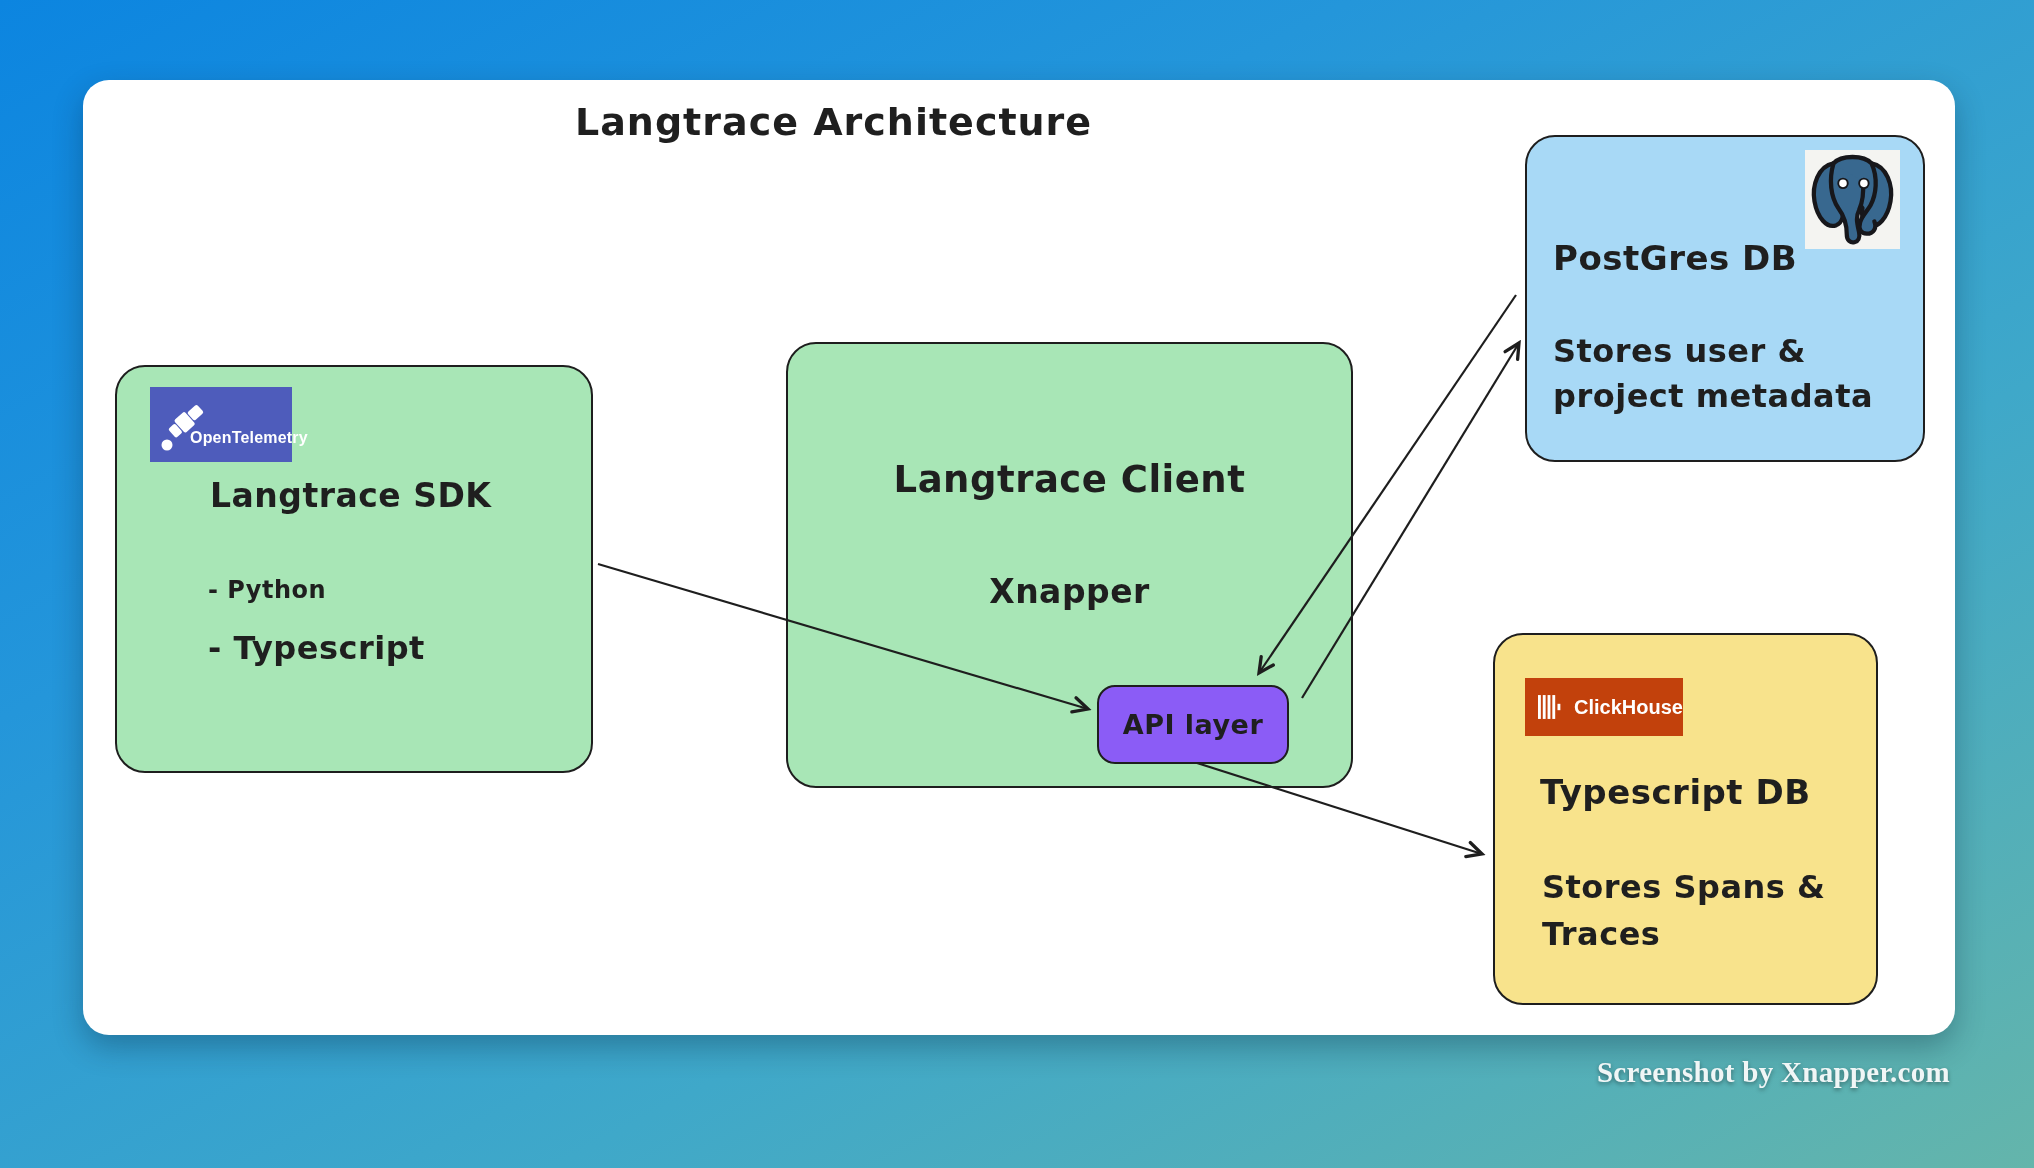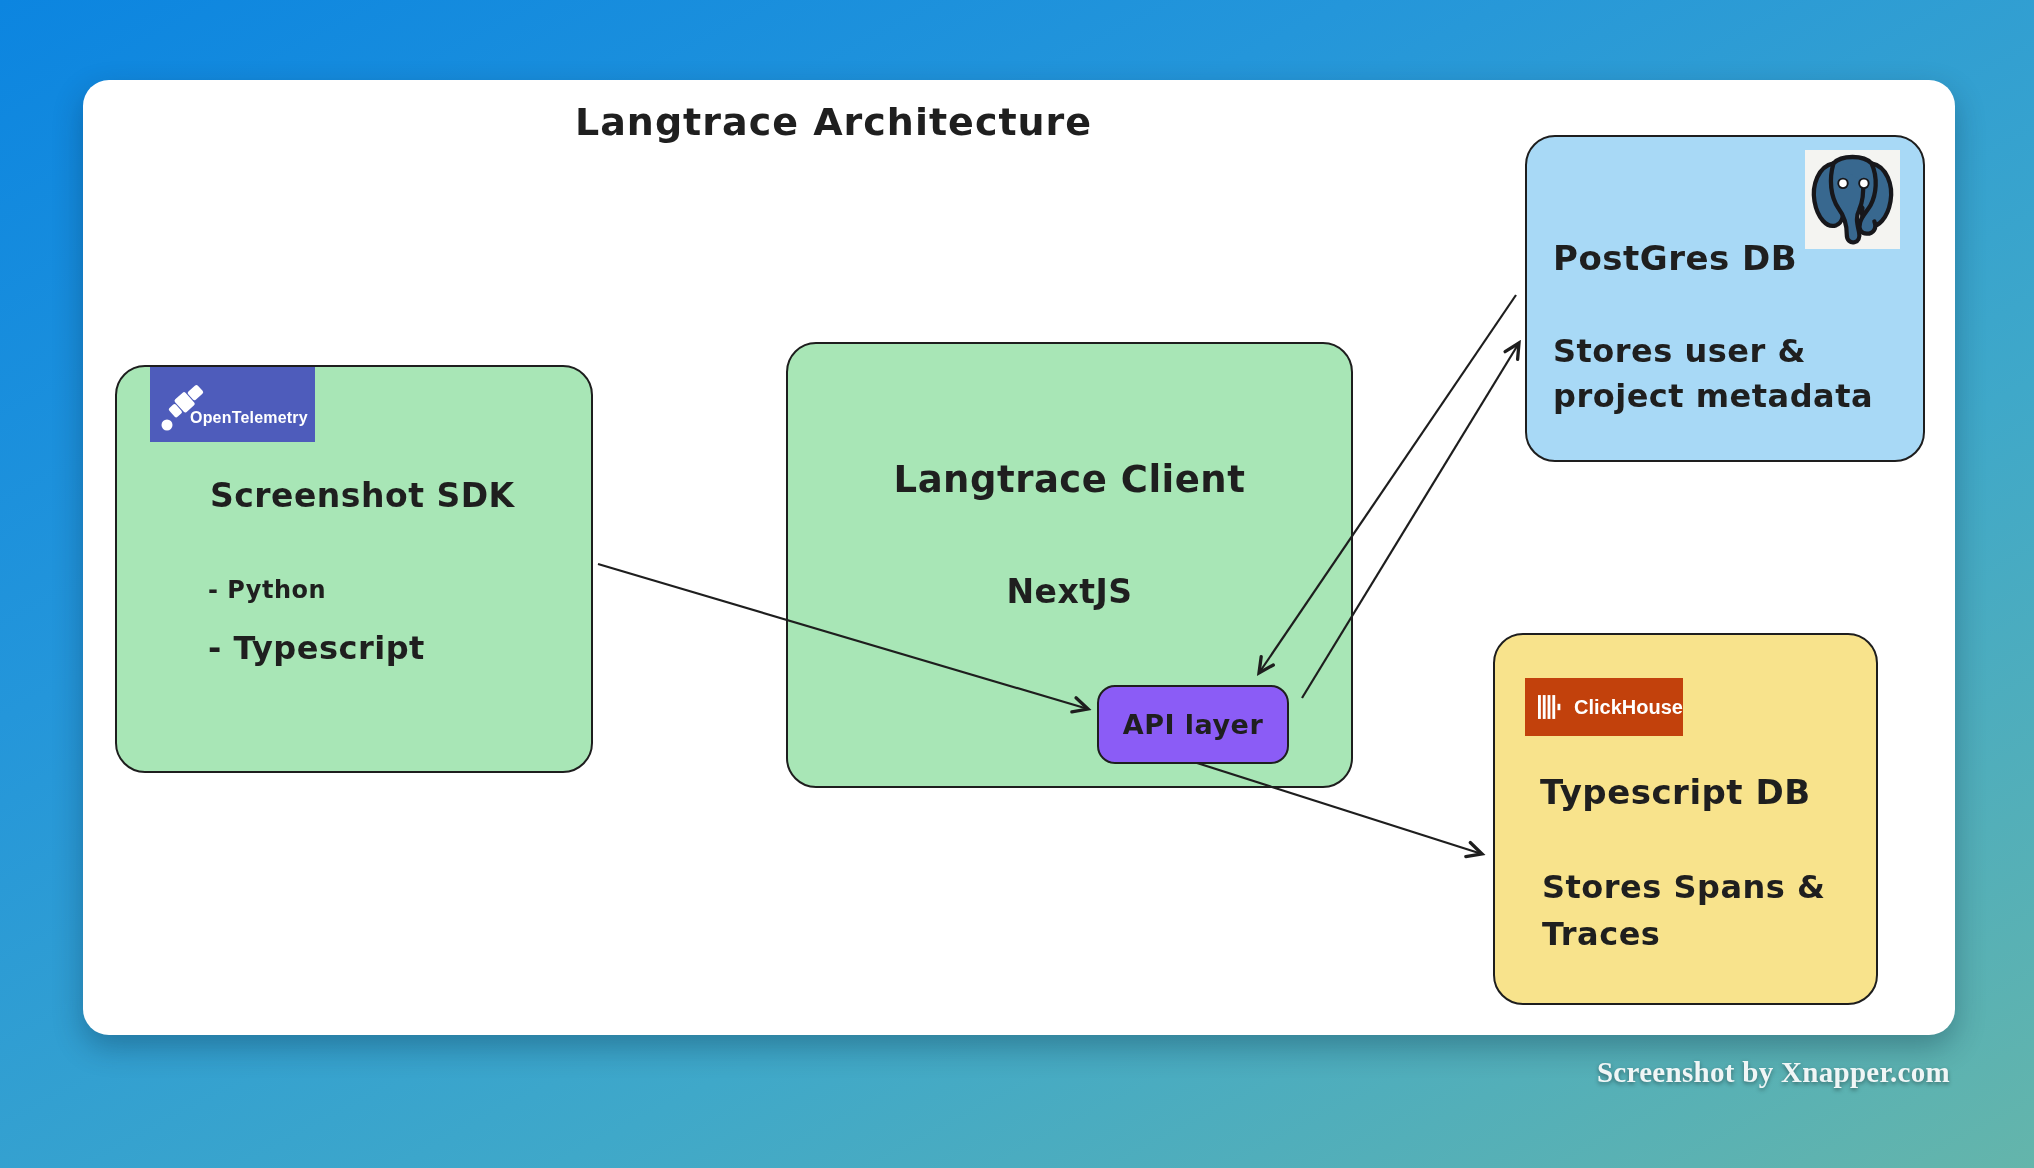--- a/index.html
+++ b/index.html
@@ -45,21 +45,21 @@
 
   #pg-title    { left: 1553px; top: 238px; font-size: 34px; }
   #pg-desc-0   { left: 1553px; top: 332px; font-size: 32px; }
   #pg-desc-1   { left: 1553px; top: 377px; font-size: 32px; }
 
   #ch-title    { left: 1540px; top: 772px; font-size: 34px; }
   #ch-desc-0   { left: 1542px; top: 868px; font-size: 32px; }
   #ch-desc-1   { left: 1542px; top: 915px; font-size: 32px; }
 
   .logo { position: absolute; box-sizing: border-box; }
-  #otel-logo { left: 150px; top: 367px; width: 165px; height: 75px; background: #4e5cbb; }
+  #otel-logo { left: 150px; top: 387px; width: 142px; height: 75px; background: #4e5cbb; }
   #otel-label {
     position: absolute; left: 40px; bottom: 15px;
     color: #ffffff; font-weight: 700; font-size: 16px; letter-spacing: 0.2px;
     font-family: "Liberation Sans", sans-serif; white-space: nowrap;
   }
   #pg-logo { left: 1805px; top: 150px; width: 95px; height: 99px; background: #f4f4f1; }
   #ch-logo {
     left: 1525px; top: 678px; width: 158px; height: 58px; background: #c2410c;
     display: flex; align-items: center; padding-left: 13px;
   }
@@ -88,27 +88,27 @@
   <svg width="60" height="66" viewBox="0 0 60 66" style="position:absolute;left:8px;top:4px">
     <g transform="translate(8,36) rotate(-42)" fill="#ffffff">
       <rect x="0" y="3" width="9" height="12" rx="2"></rect>
       <rect x="10" y="0.5" width="14" height="17" rx="2"></rect>
       <rect x="25" y="3.5" width="13" height="11" rx="2"></rect>
     </g>
     <circle cx="9" cy="54" r="5.5" fill="#ffffff"></circle>
   </svg>
   <span id="otel-label">OpenTelemetry</span>
 </div>
-<div class="hand" id="sdk-title">Screenshot SDK</div>
+<div class="hand" id="sdk-title">Langtrace SDK</div>
 <div class="hand" id="sdk-item-0">- Python</div>
 <div class="hand" id="sdk-item-1">- Typescript</div>
 
 <div class="node" id="client-box"></div>
 <div class="hand" id="client-title">Langtrace Client</div>
-<div class="hand" id="client-sub">NextJS</div>
+<div class="hand" id="client-sub">Xnapper</div>
 <div class="node" id="api-box">
   <span class="hand" id="api-label">API layer</span>
 </div>
 
 <div class="node" id="pg-box"></div>
 <div class="logo" id="pg-logo">
   <svg width="95" height="99" viewBox="0 0 100 104">
     <g fill="#38688f" stroke="#17171b" stroke-width="4.5" stroke-linejoin="round" stroke-linecap="round">
       <path d="M30 14 C14 17 7 37 10 54 C13 71 23 83 33 79 C40 76 41 67 39 58 L37 32 Z"></path>
       <path d="M70 14 C86 17 93 37 90 54 C87 71 77 83 67 79 C60 76 59 67 61 58 L63 32 Z"></path>

